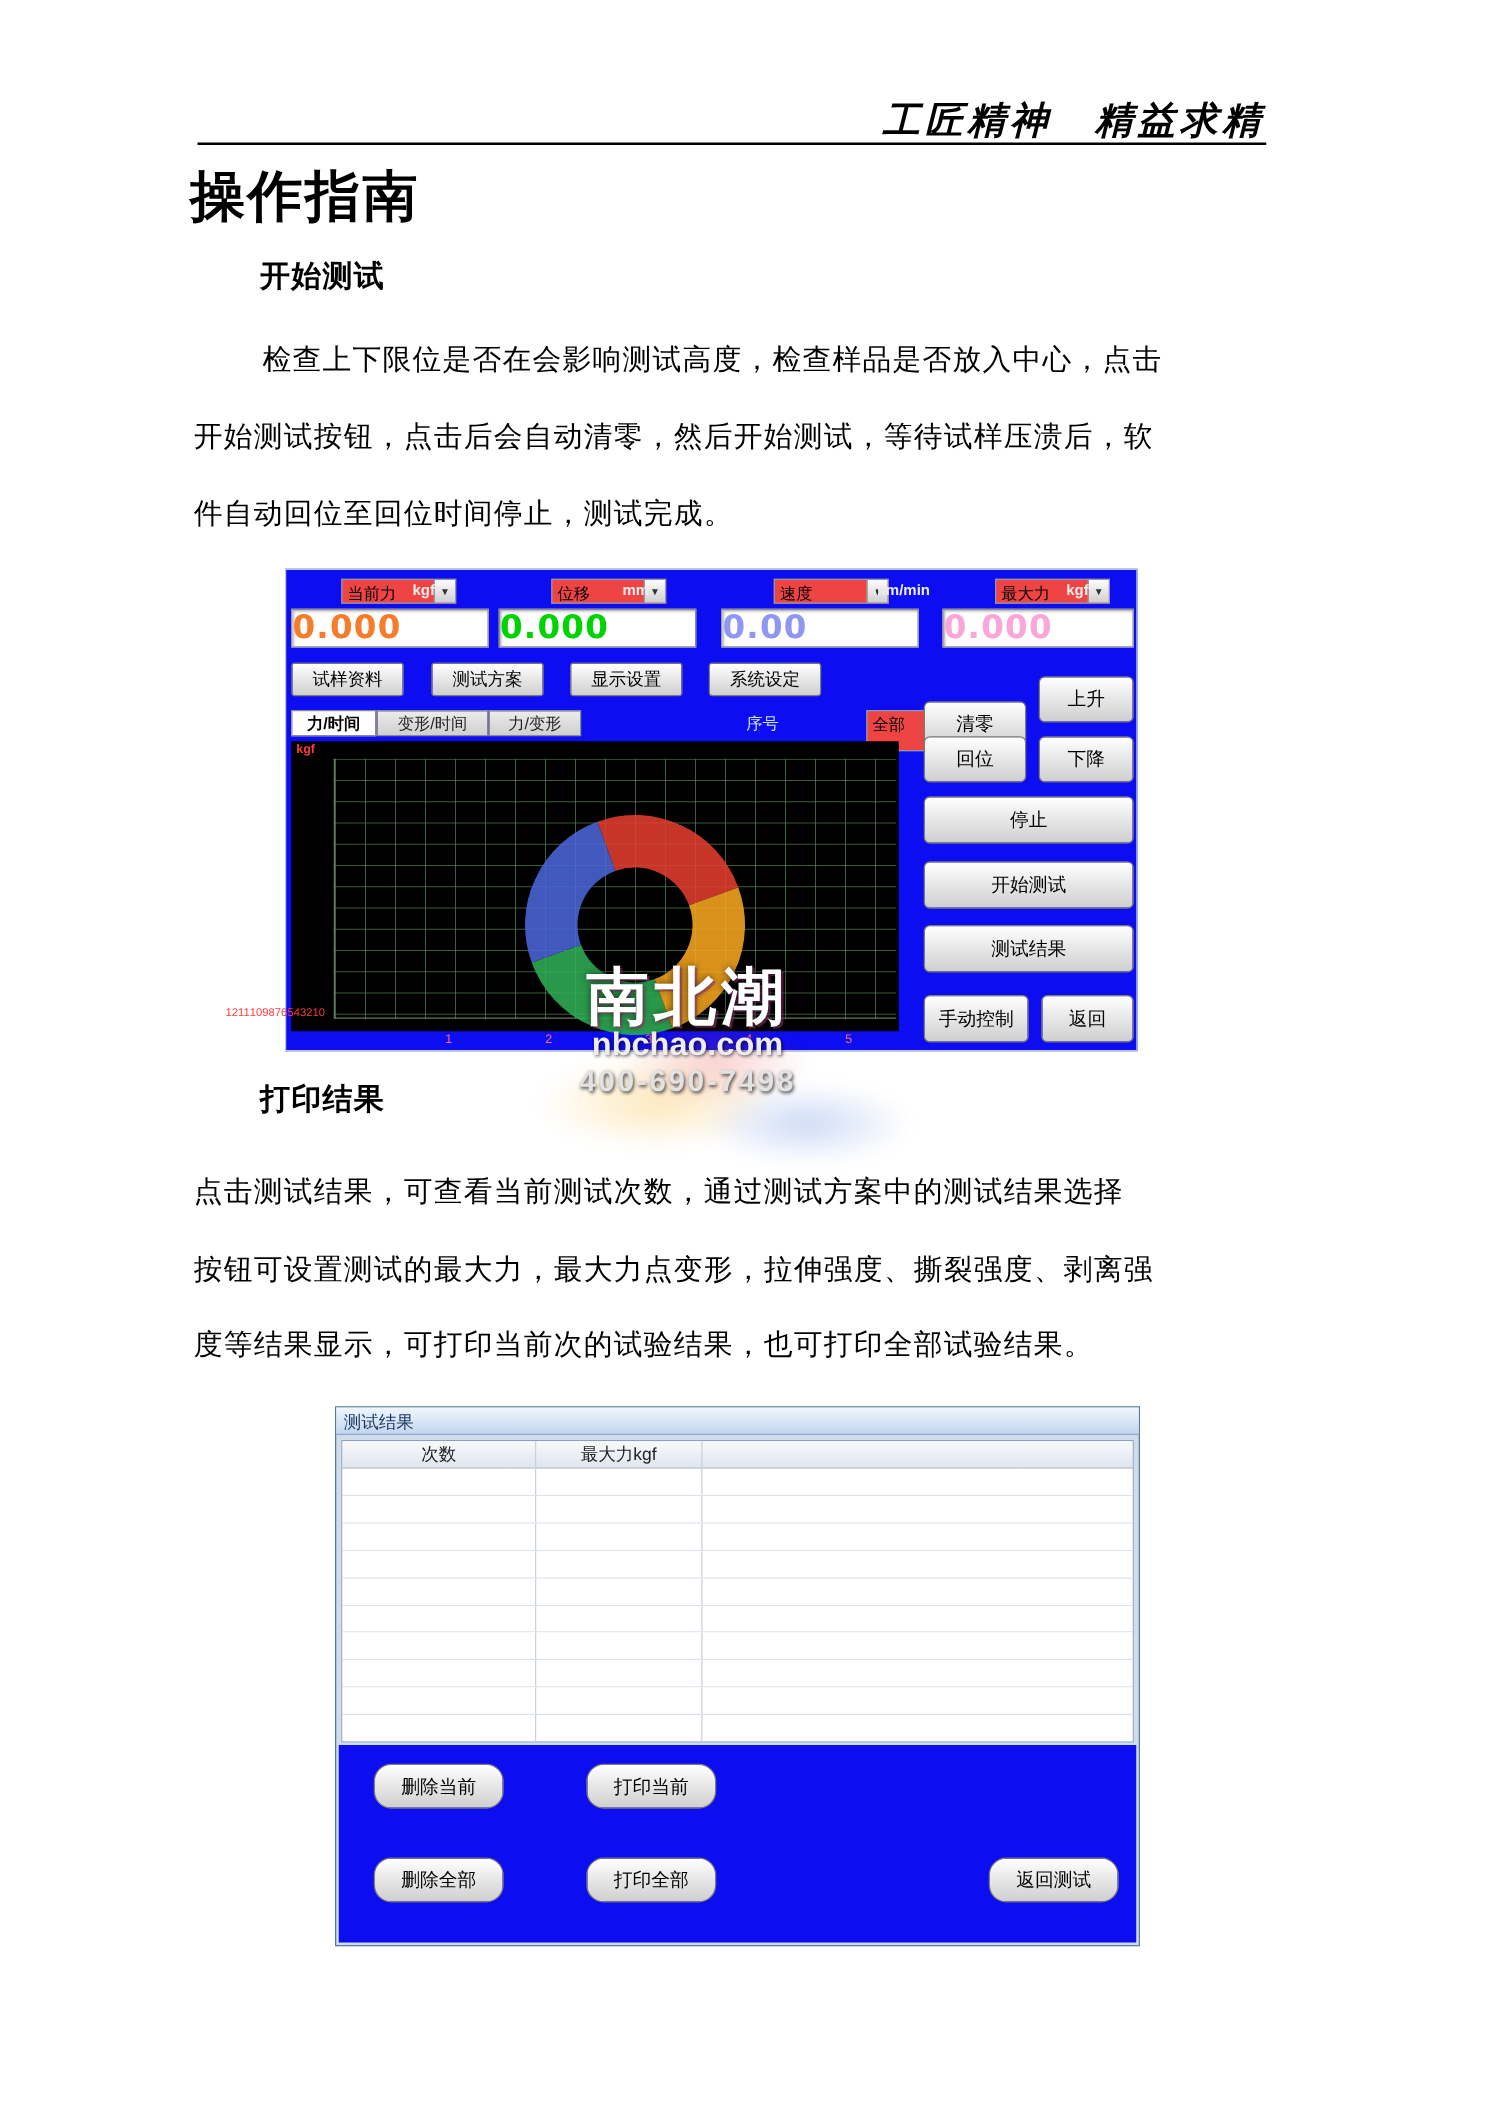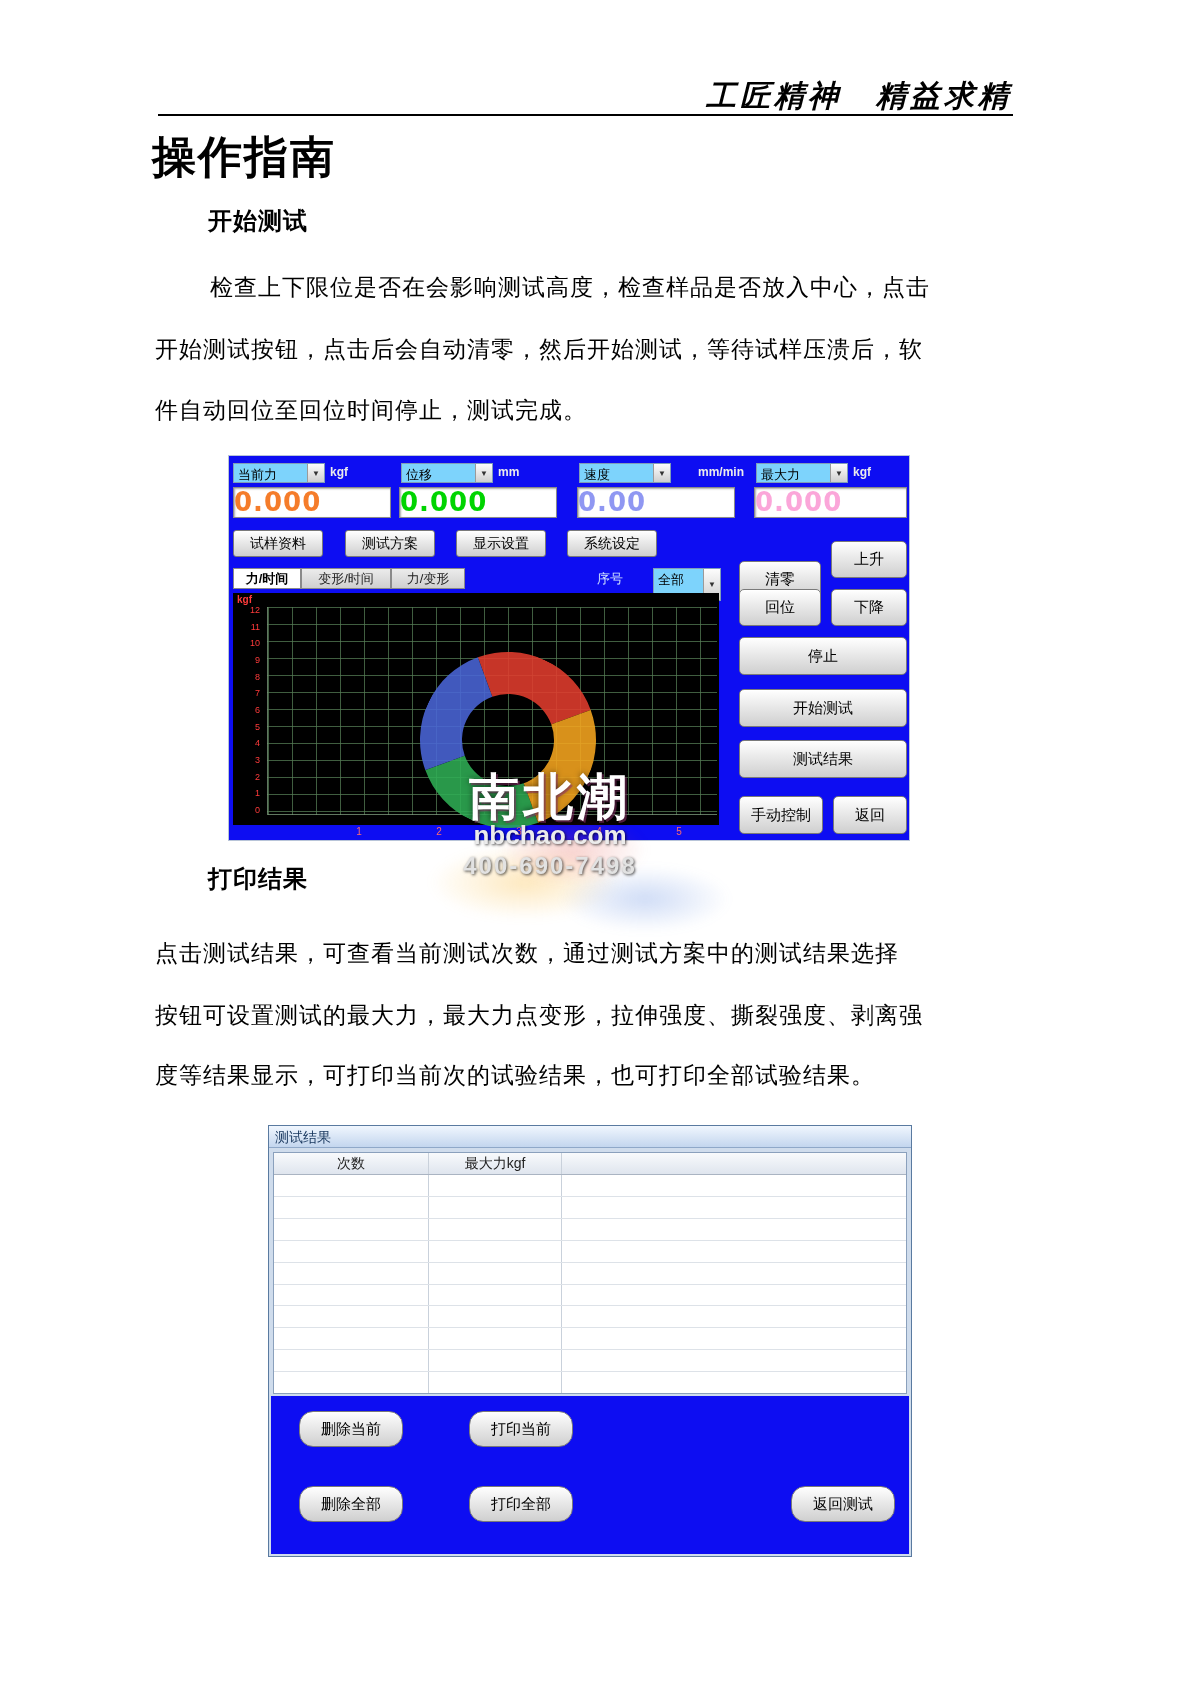--- a/index.html
+++ b/index.html
@@ -10,38 +10,38 @@
   .motto { position:absolute; top:76px; right:188px; font:italic bold 30px "Liberation Serif", serif; letter-spacing:4px; color:#000; }
   .rule { position:absolute; left:158px; top:114px; width:855px; height:2px; background:#000; }
   .doc-title { position:absolute; left:152px; top:128px; font:bold 44px "Liberation Sans", sans-serif; color:#000; letter-spacing:2px; }
   .sec-head { position:absolute; font:bold 24px "Liberation Serif", serif; color:#000; letter-spacing:1px; }
   .sec1-head { left:208px; top:205px; }
   .sec2-head { left:208px; top:863px; }
   .body-line { position:absolute; font:23px "Liberation Serif", serif; color:#000; letter-spacing:1px; white-space:nowrap; }
 
   
   .panel1 { position:absolute; left:228px; top:455px; width:682px; height:386px; background:#0d0df2; border:1px solid #b8c4d8; }
-  .combo { position:absolute; height:20px; display:flex; align-items:stretch; background:#7dd3fc; border:1px solid #7f9db9; }
+  .combo { position:absolute; height:20px; display:flex; align-items:stretch; background:#ef4444; border:1px solid #7f9db9;margin-left:40px; }
   .combo-text { flex:1; font-size:13px; color:#000; padding:2px 0 0 4px; overflow:hidden; white-space:nowrap; }
   .combo-arrow { width:17px; background:linear-gradient(#fdfdfd,#cfcfcf); border-left:1px solid #9a9a9a; font-size:8px; color:#333; display:flex; align-items:center; justify-content:center; }
   .ch-combo { top:7px; width:92px; }
   .unit { position:absolute; top:9px; font:bold 12px "Liberation Sans", sans-serif; color:#ececec; }
   .value-box { position:absolute; top:31px; height:31px; background:#fff; border:1px solid #8a8a8a; box-shadow:inset 1px 1px 2px #aaa; }
   .value-text { display:block; font:bold 26px "DejaVu Sans", sans-serif; line-height:29px; padding-left:0; letter-spacing:1px; }
   .btn { display:flex; align-items:center; justify-content:center; background:linear-gradient(#ffffff,#e9e9e9 45%,#cfcfcf); border:1px solid #7a7a7a; border-radius:5px; font:15px "Liberation Sans", sans-serif; color:#000; cursor:default; box-shadow:inset 0 1px 0 #fff; }
   .menu-btn { position:absolute; top:74px; width:90px; height:27px; border-radius:3px; font-size:14px; }
   .tab { position:absolute; top:112px; height:21px; display:flex; align-items:center; justify-content:center; font-size:13px; border:1px solid #8a8a8a; }
   .tab.active { background:#fff; color:#000; font-weight:bold; }
   .tab.inactive { background:linear-gradient(#ececec,#cfcfcf); color:#222; }
   .serial-label { position:absolute; left:368px; top:114px; font:13px "Liberation Sans", sans-serif; color:#cfe0ff; }
   .serial-combo { top:112px; left:424px; width:68px; height:33px; }
 
   .chart { position:absolute; left:4px; top:137px; width:486px; height:232px; background:#000; }
   .chart-unit { position:absolute; left:4px; top:1px; font:bold 10px "Liberation Sans", sans-serif; color:#ff3b3b; }
-  .y-ticks { position:absolute; left:0; top:13px; bottom:10px; width:30px; display:flex; flex-direction:column; justify-content:space-between; align-items:flex-end; padding-right:3px; }
+  .y-ticks { position:absolute; left:0; top:13px; bottom:10px; width:30px; display:flex; justify-content:flex-end; align-items:flex-end; padding-right:3px; }
   .y-ticks span { font:9px "Liberation Sans", sans-serif; color:#ff3b3b; line-height:1; }
   .grid { position:absolute; left:34px; right:2px; top:14px; bottom:10px;
           background-image:
             linear-gradient(to right, rgba(85,125,85,.75) 1px, transparent 1px),
             linear-gradient(to bottom, rgba(85,125,85,.75) 1px, transparent 1px);
           background-size:24px 17px; border-left:1px solid rgba(120,150,120,.8); border-bottom:1px solid rgba(120,150,120,.8); }
   .x-ticks { position:absolute; left:90px; top:371px; width:400px; height:13px; display:flex; justify-content:space-around; }
   .x-ticks span { font:10px "Liberation Sans", sans-serif; color:#ff6b6b; line-height:1; }
 
   .side-btn { position:absolute; }

